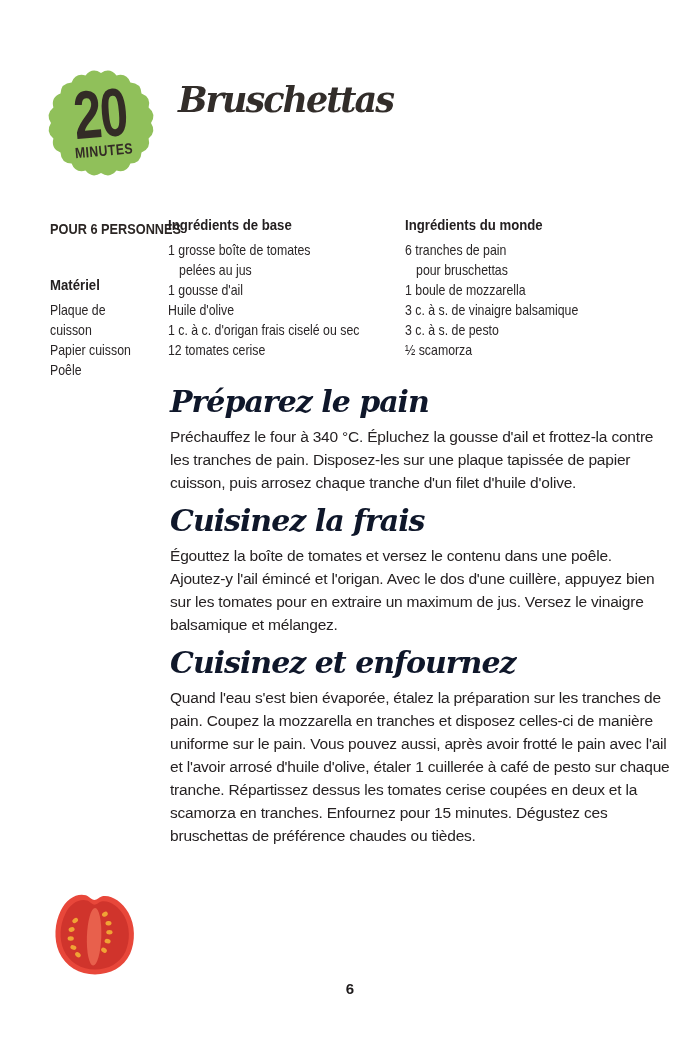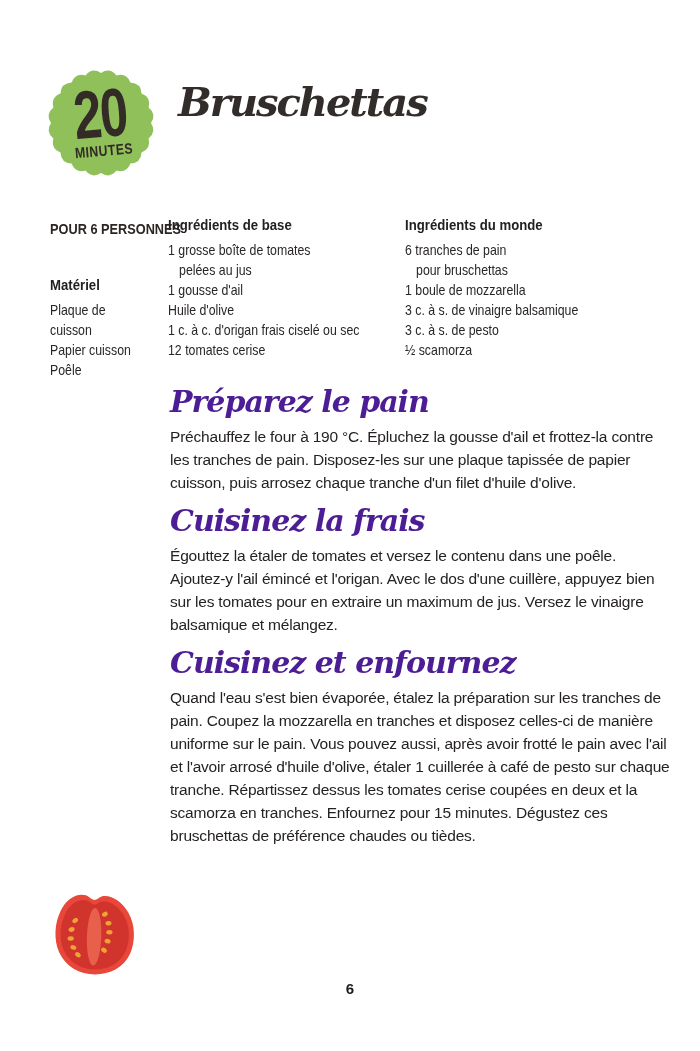--- a/index.html
+++ b/index.html
@@ -20,37 +20,37 @@
     transform:scaleX(0.74);
   }
   .badge-unit{
     font-weight:bold;font-size:15px;letter-spacing:0.5px;margin-top:4px;
     transform:scaleX(0.82);
   }
   
   .title{
     position:absolute;left:178px;top:82px;
     font-family:"DejaVu Serif",serif;font-style:italic;font-weight:bold;
-    font-size:40px;letter-spacing:-2px;color:#322d2a;line-height:1;
+    font-size:35px;letter-spacing:-2px;color:#322d2a;line-height:1;
   }
   
   .col{position:absolute;transform:scaleX(0.85);transform-origin:0 0;}
   .col-servings{left:50px;top:220px;width:140px;font-weight:bold;font-size:15px;
     letter-spacing:0;color:#2b2624;white-space:nowrap;}
   .col-materiel{left:50px;top:276px;width:100px;}
   .col-base{left:168px;top:216px;width:272px;}
   .col-monde{left:405px;top:216px;width:272px;}
   .col h3{margin:0 0 6px 0;font-size:15.5px;font-weight:bold;color:#242021;}
   .col ul{list-style:none;margin:0;padding:0;font-size:14.5px;line-height:20px;color:#2a2627;}
   .hang li{white-space:pre-line;padding-left:13px;text-indent:-13px;}
   
   .steps{position:absolute;left:170px;top:385px;width:500px;}
   .step h2{
     font-family:"DejaVu Serif",serif;font-style:italic;font-weight:bold;
-    font-size:30px;letter-spacing:-1px;color:#4c1d95;margin:10px 0 7px 0;line-height:1.1;
+    font-size:30px;letter-spacing:-1px;color:#0f172a;margin:10px 0 7px 0;line-height:1.1;
   }
   .step:first-child h2{margin-top:0;}
   .step p{margin:0;font-size:15.5px;line-height:23px;letter-spacing:-0.2px;color:#262223;}
   
   .tomato{position:absolute;left:50px;top:886px;width:90px;height:96px;}
   
   .pagenum{
     position:absolute;left:0;top:980px;width:700px;text-align:center;
     font-size:15px;font-weight:bold;color:#1d1a1b;
   }
@@ -101,25 +101,25 @@
     <li>1 boule de mozzarella</li>
     <li>3 c. à s. de vinaigre balsamique</li>
     <li>3 c. à s. de pesto</li>
     <li>½ scamorza</li>
   </ul>
 </div>
 
 <div class="steps">
   <div class="step">
     <h2>Préparez le pain</h2>
-    <p>Préchauffez le four à 190 °C. Épluchez la gousse d'ail et frottez-la contre les tranches de pain. Disposez-les sur une plaque tapissée de papier cuisson, puis arrosez chaque tranche d'un filet d'huile d'olive.</p>
+    <p>Préchauffez le four à 340 °C. Épluchez la gousse d'ail et frottez-la contre les tranches de pain. Disposez-les sur une plaque tapissée de papier cuisson, puis arrosez chaque tranche d'un filet d'huile d'olive.</p>
   </div>
   <div class="step">
     <h2>Cuisinez la frais</h2>
-    <p>Égouttez la étaler de tomates et versez le contenu dans une poêle. Ajoutez-y l'ail émincé et l'origan. Avec le dos d'une cuillère, appuyez bien sur les tomates pour en extraire un maximum de jus. Versez le vinaigre balsamique et mélangez.</p>
+    <p>Égouttez la boîte de tomates et versez le contenu dans une poêle. Ajoutez-y l'ail émincé et l'origan. Avec le dos d'une cuillère, appuyez bien sur les tomates pour en extraire un maximum de jus. Versez le vinaigre balsamique et mélangez.</p>
   </div>
   <div class="step">
     <h2>Cuisinez et enfournez</h2>
     <p>Quand l'eau s'est bien évaporée, étalez la préparation sur les tranches de pain. Coupez la mozzarella en tranches et disposez celles-ci de manière uniforme sur le pain. Vous pouvez aussi, après avoir frotté le pain avec l'ail et l'avoir arrosé d'huile d'olive, étaler 1 cuillerée à café de pesto sur chaque tranche. Répartissez dessus les tomates cerise coupées en deux et la scamorza en tranches. Enfournez pour 15 minutes. Dégustez ces bruschettas de préférence chaudes ou tièdes.</p>
   </div>
 </div>
 
 <svg class="tomato" viewBox="0 0 100 100">
   <path fill="#e8473a" d="M40,7 C30,4 18,11 12,24 C5,38 4,56 10,70 C17,86 33,95 50,95 C67,95 82,87 89,72 C95,58 95,40 87,26 C80,14 68,6 58,8 C54,9 52,13 48,12 C45,11 43,8 40,7 Z"></path>
   <path fill="#d0342c" transform="translate(6.5,6.8) scale(0.87)" d="M40,7 C30,4 18,11 12,24 C5,38 4,56 10,70 C17,86 33,95 50,95 C67,95 82,87 89,72 C95,58 95,40 87,26 C80,14 68,6 58,8 C54,9 52,13 48,12 C45,11 43,8 40,7 Z"></path>

